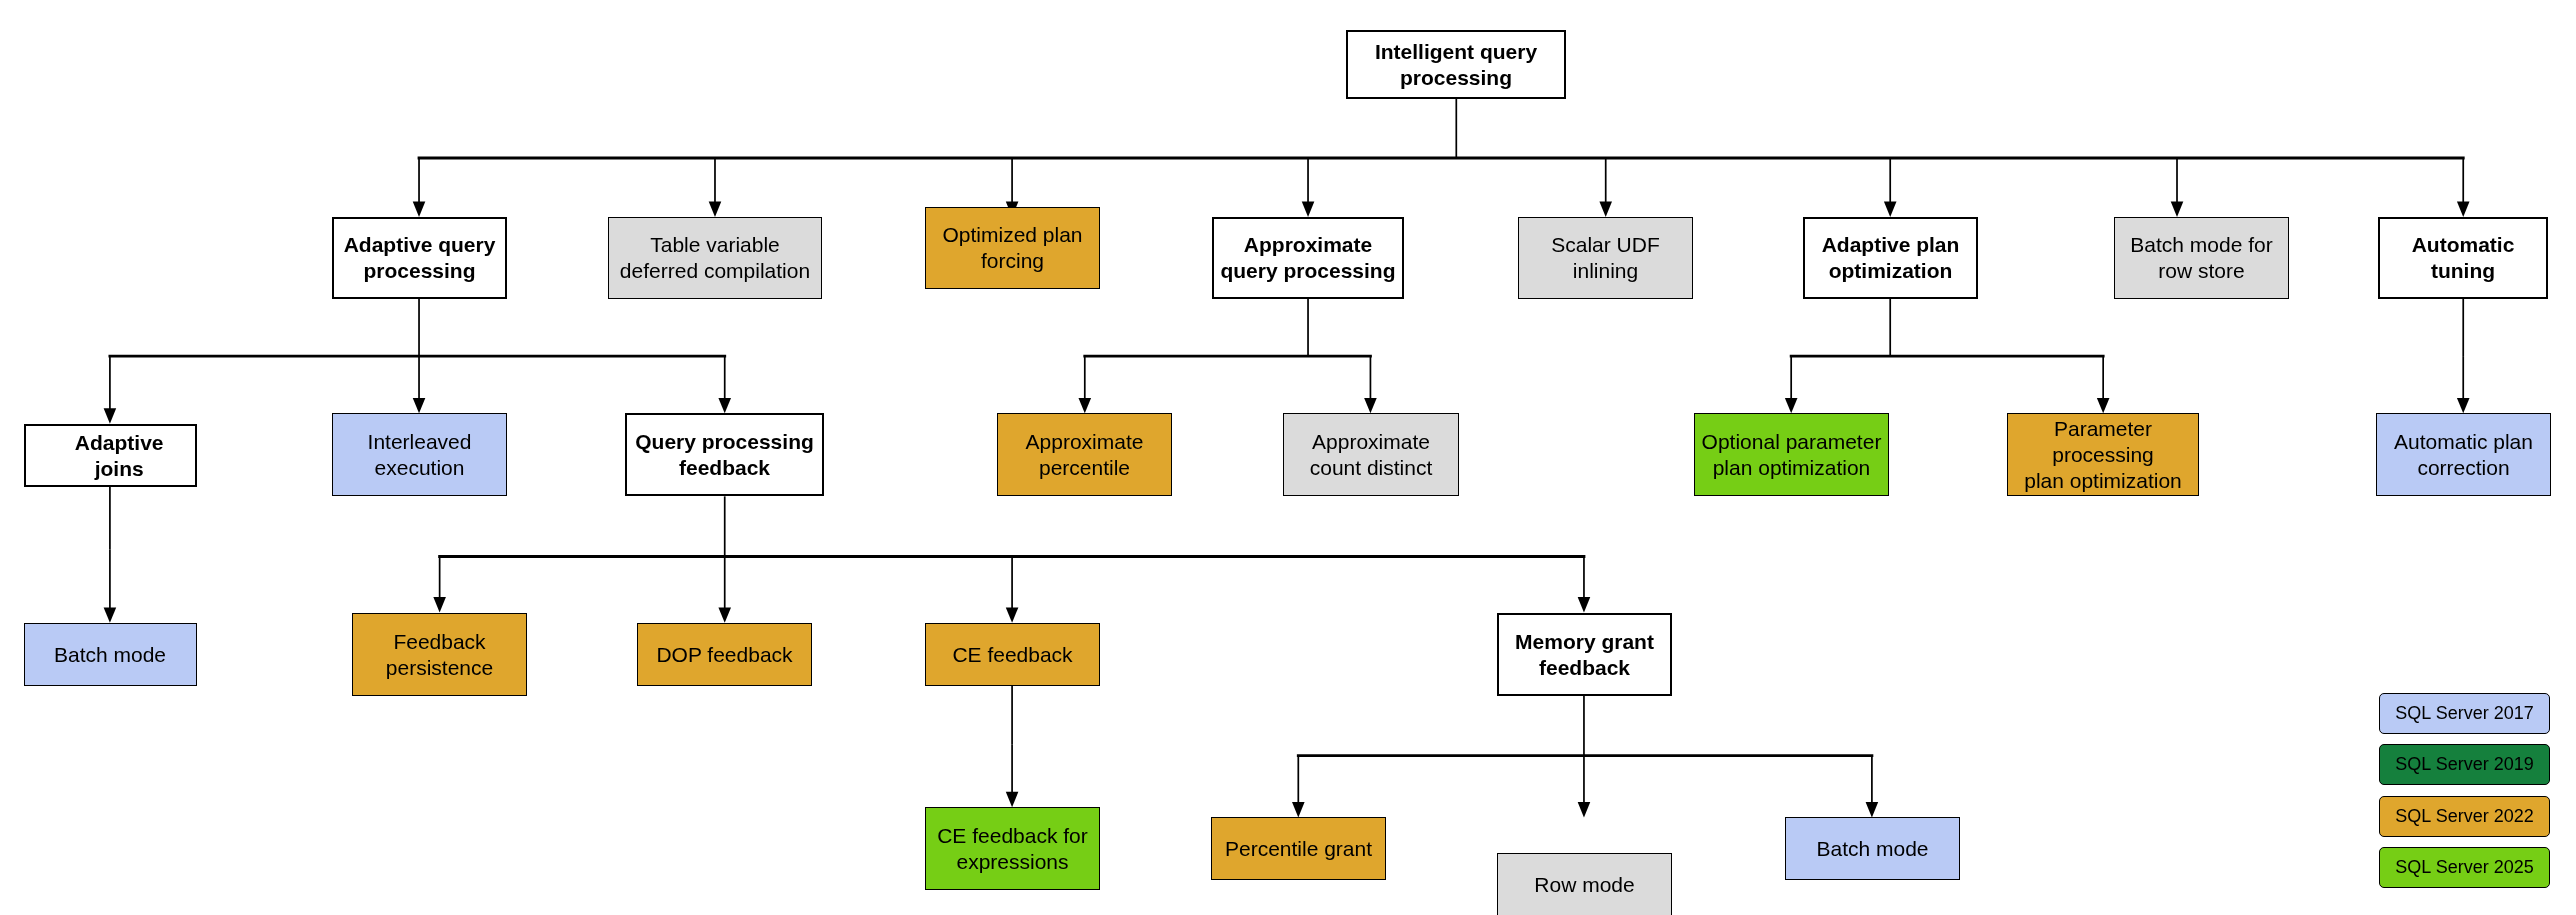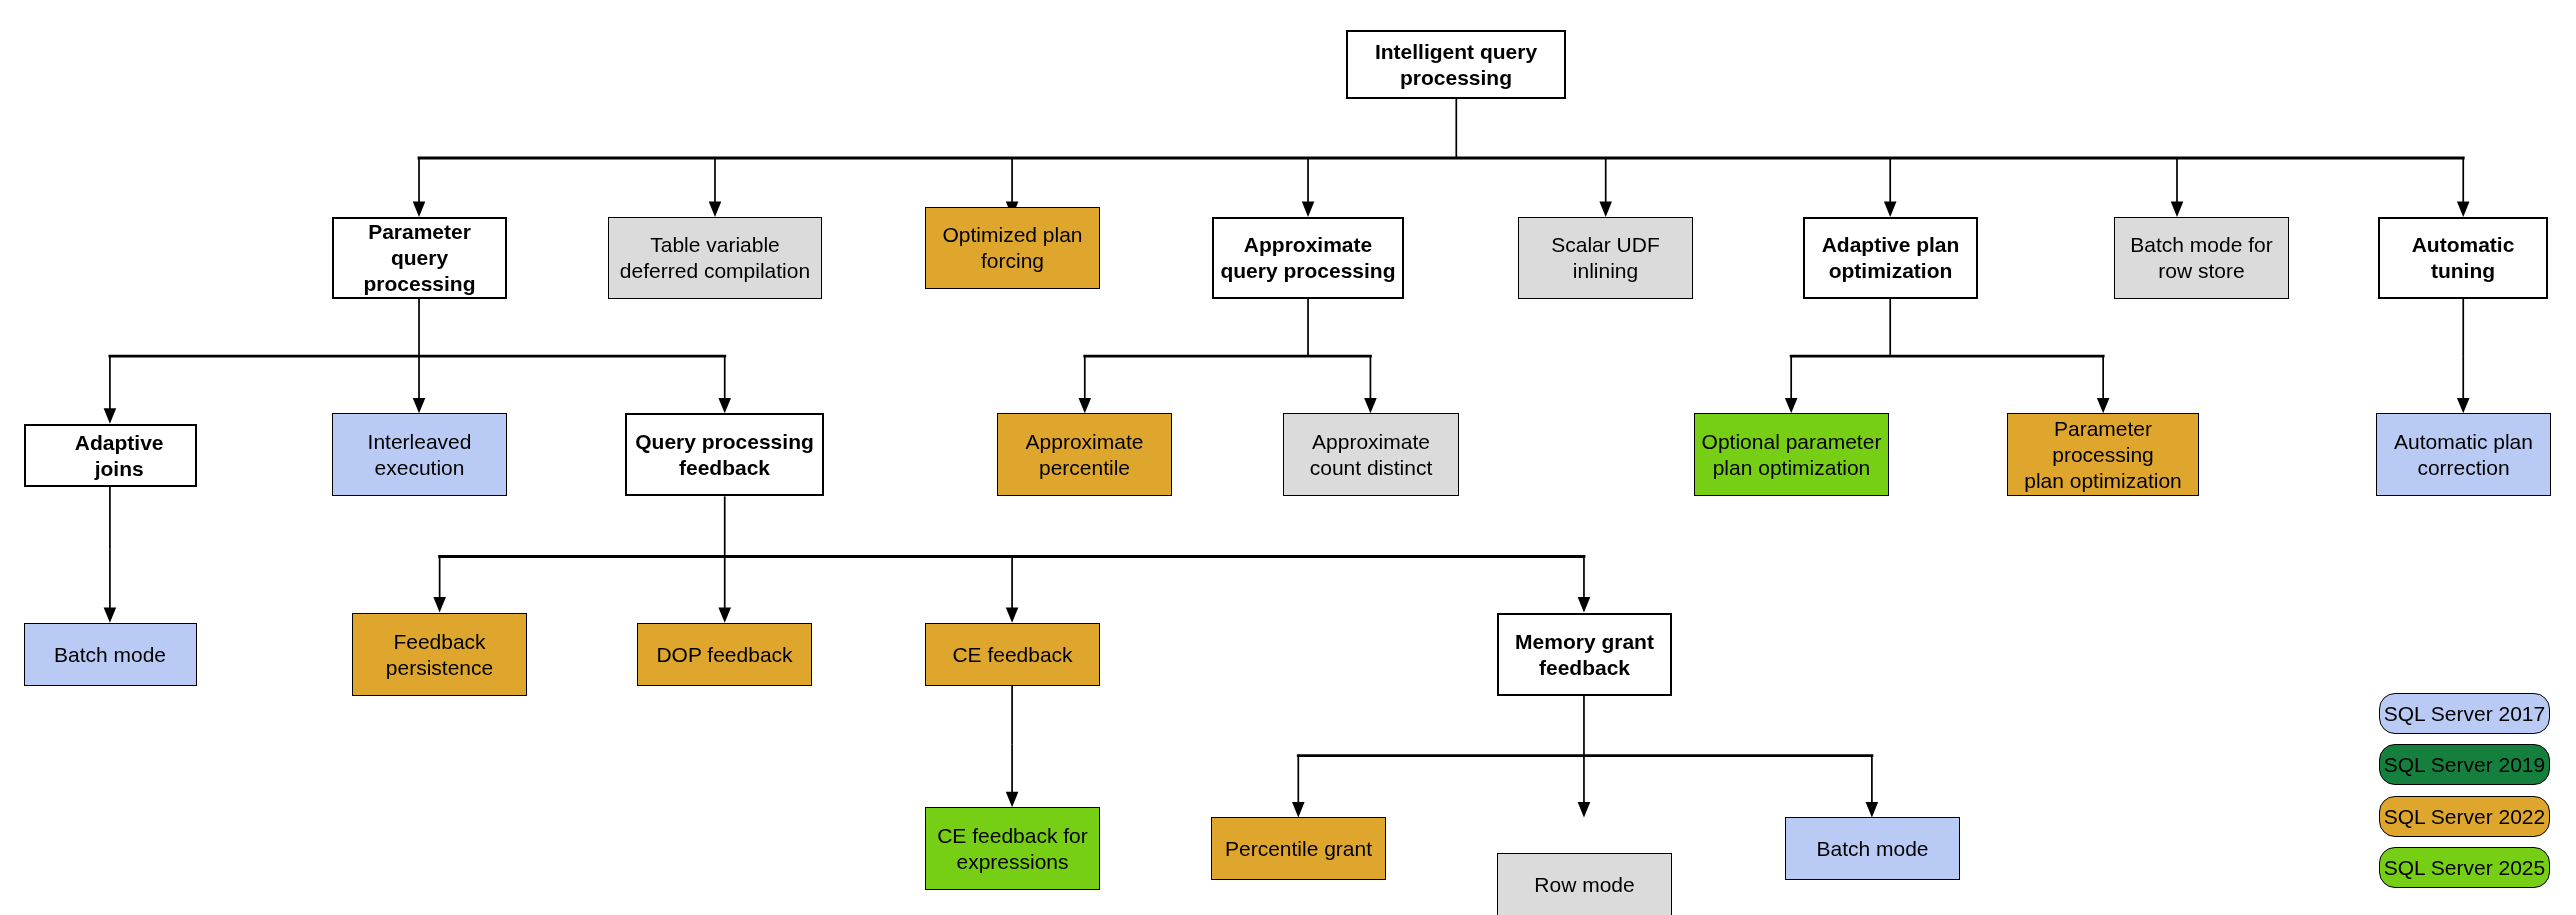--- a/index.html
+++ b/index.html
@@ -35,22 +35,22 @@
     font-weight: 700;
     border-width: 2.3px;
   }
   .legend-item {
     position: absolute;
     display: flex;
     align-items: center;
     justify-content: center;
     box-sizing: border-box;
     border: 1.7px solid #000000;
-    border-radius: 16px;
-    font-size: 21px;
+    border-radius: 5px;
+    font-size: 18px;
     color: #000000;
   }
 </style>
 </head>
 <body>
 
 <div class="canvas">
   <svg class="edges" viewBox="0 0 4500 1600" xmlns="http://www.w3.org/2000/svg">
       <line x1="2544" y1="172" x2="2544" y2="276" stroke="#000" stroke-width="3"></line>
       <line x1="729.5" y1="276" x2="4305.5" y2="276" stroke="#000" stroke-width="5"></line>
@@ -114,21 +114,21 @@
       <line x1="2268" y1="1320" x2="2268" y2="1418" stroke="#000" stroke-width="3"></line>
       <polygon points="2257,1401 2279,1401 2268,1428" fill="#000"></polygon>
       <line x1="2767" y1="1320" x2="2767" y2="1418" stroke="#000" stroke-width="3"></line>
       <polygon points="2756,1401 2778,1401 2767,1428" fill="#000"></polygon>
       <line x1="3270" y1="1320" x2="3270" y2="1418" stroke="#000" stroke-width="3"></line>
       <polygon points="3259,1401 3281,1401 3270,1428" fill="#000"></polygon>
     </svg>
   <div id="nodes-layer">
       <div class="node cat" style="left: 1346px; top: 30px; width: 220px; height: 69px; background: rgb(255, 255, 255);">Intelligent query
 processing</div>
-      <div class="node cat" style="left: 332px; top: 217px; width: 175px; height: 82px; background: rgb(255, 255, 255);">Parameter query
+      <div class="node cat" style="left: 332px; top: 217px; width: 175px; height: 82px; background: rgb(255, 255, 255);">Adaptive query
 processing</div>
       <div class="node" style="left: 608px; top: 217px; width: 214px; height: 82px; background: rgb(219, 219, 219);">Table variable
 deferred compilation</div>
       <div class="node" style="left: 925px; top: 207px; width: 175px; height: 82px; background: rgb(223, 166, 45);">Optimized plan
 forcing</div>
       <div class="node cat" style="left: 1212px; top: 217px; width: 192px; height: 82px; background: rgb(255, 255, 255);">Approximate
 query processing</div>
       <div class="node" style="left: 1518px; top: 217px; width: 175px; height: 82px; background: rgb(219, 219, 219);">Scalar UDF
 inlining</div>
       <div class="node cat" style="left: 1803px; top: 217px; width: 175px; height: 82px; background: rgb(255, 255, 255);">Adaptive plan

